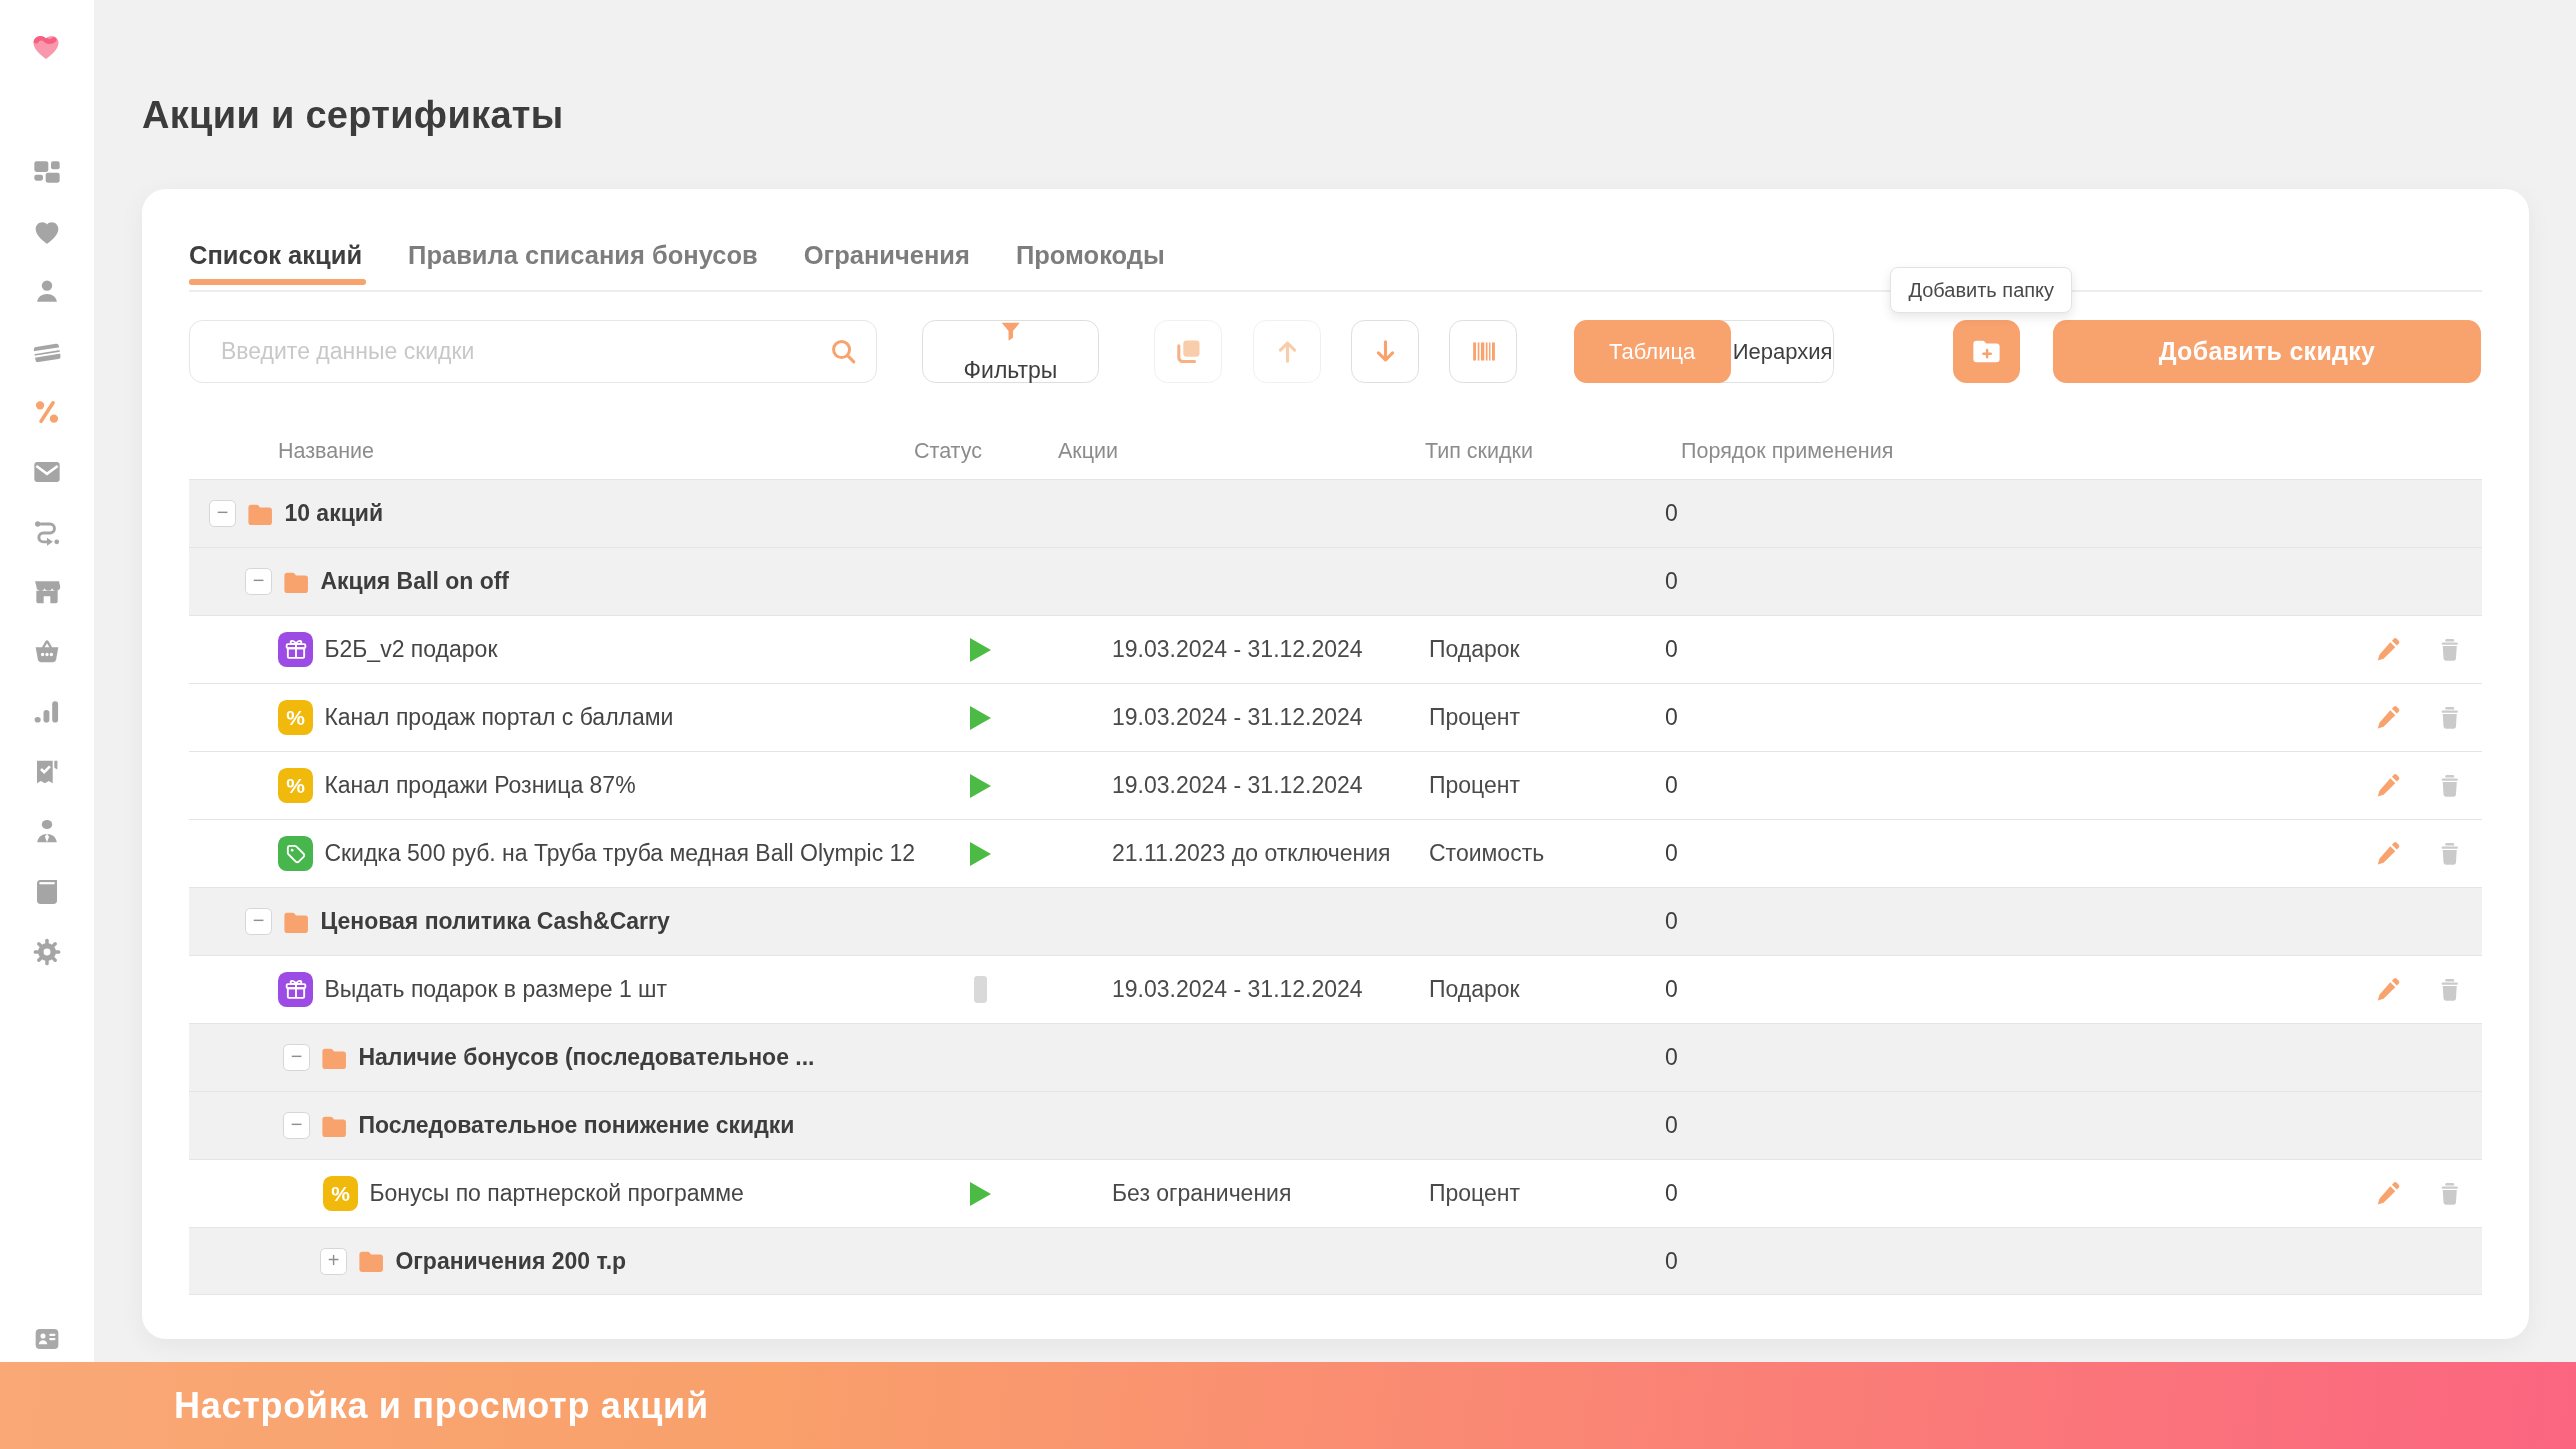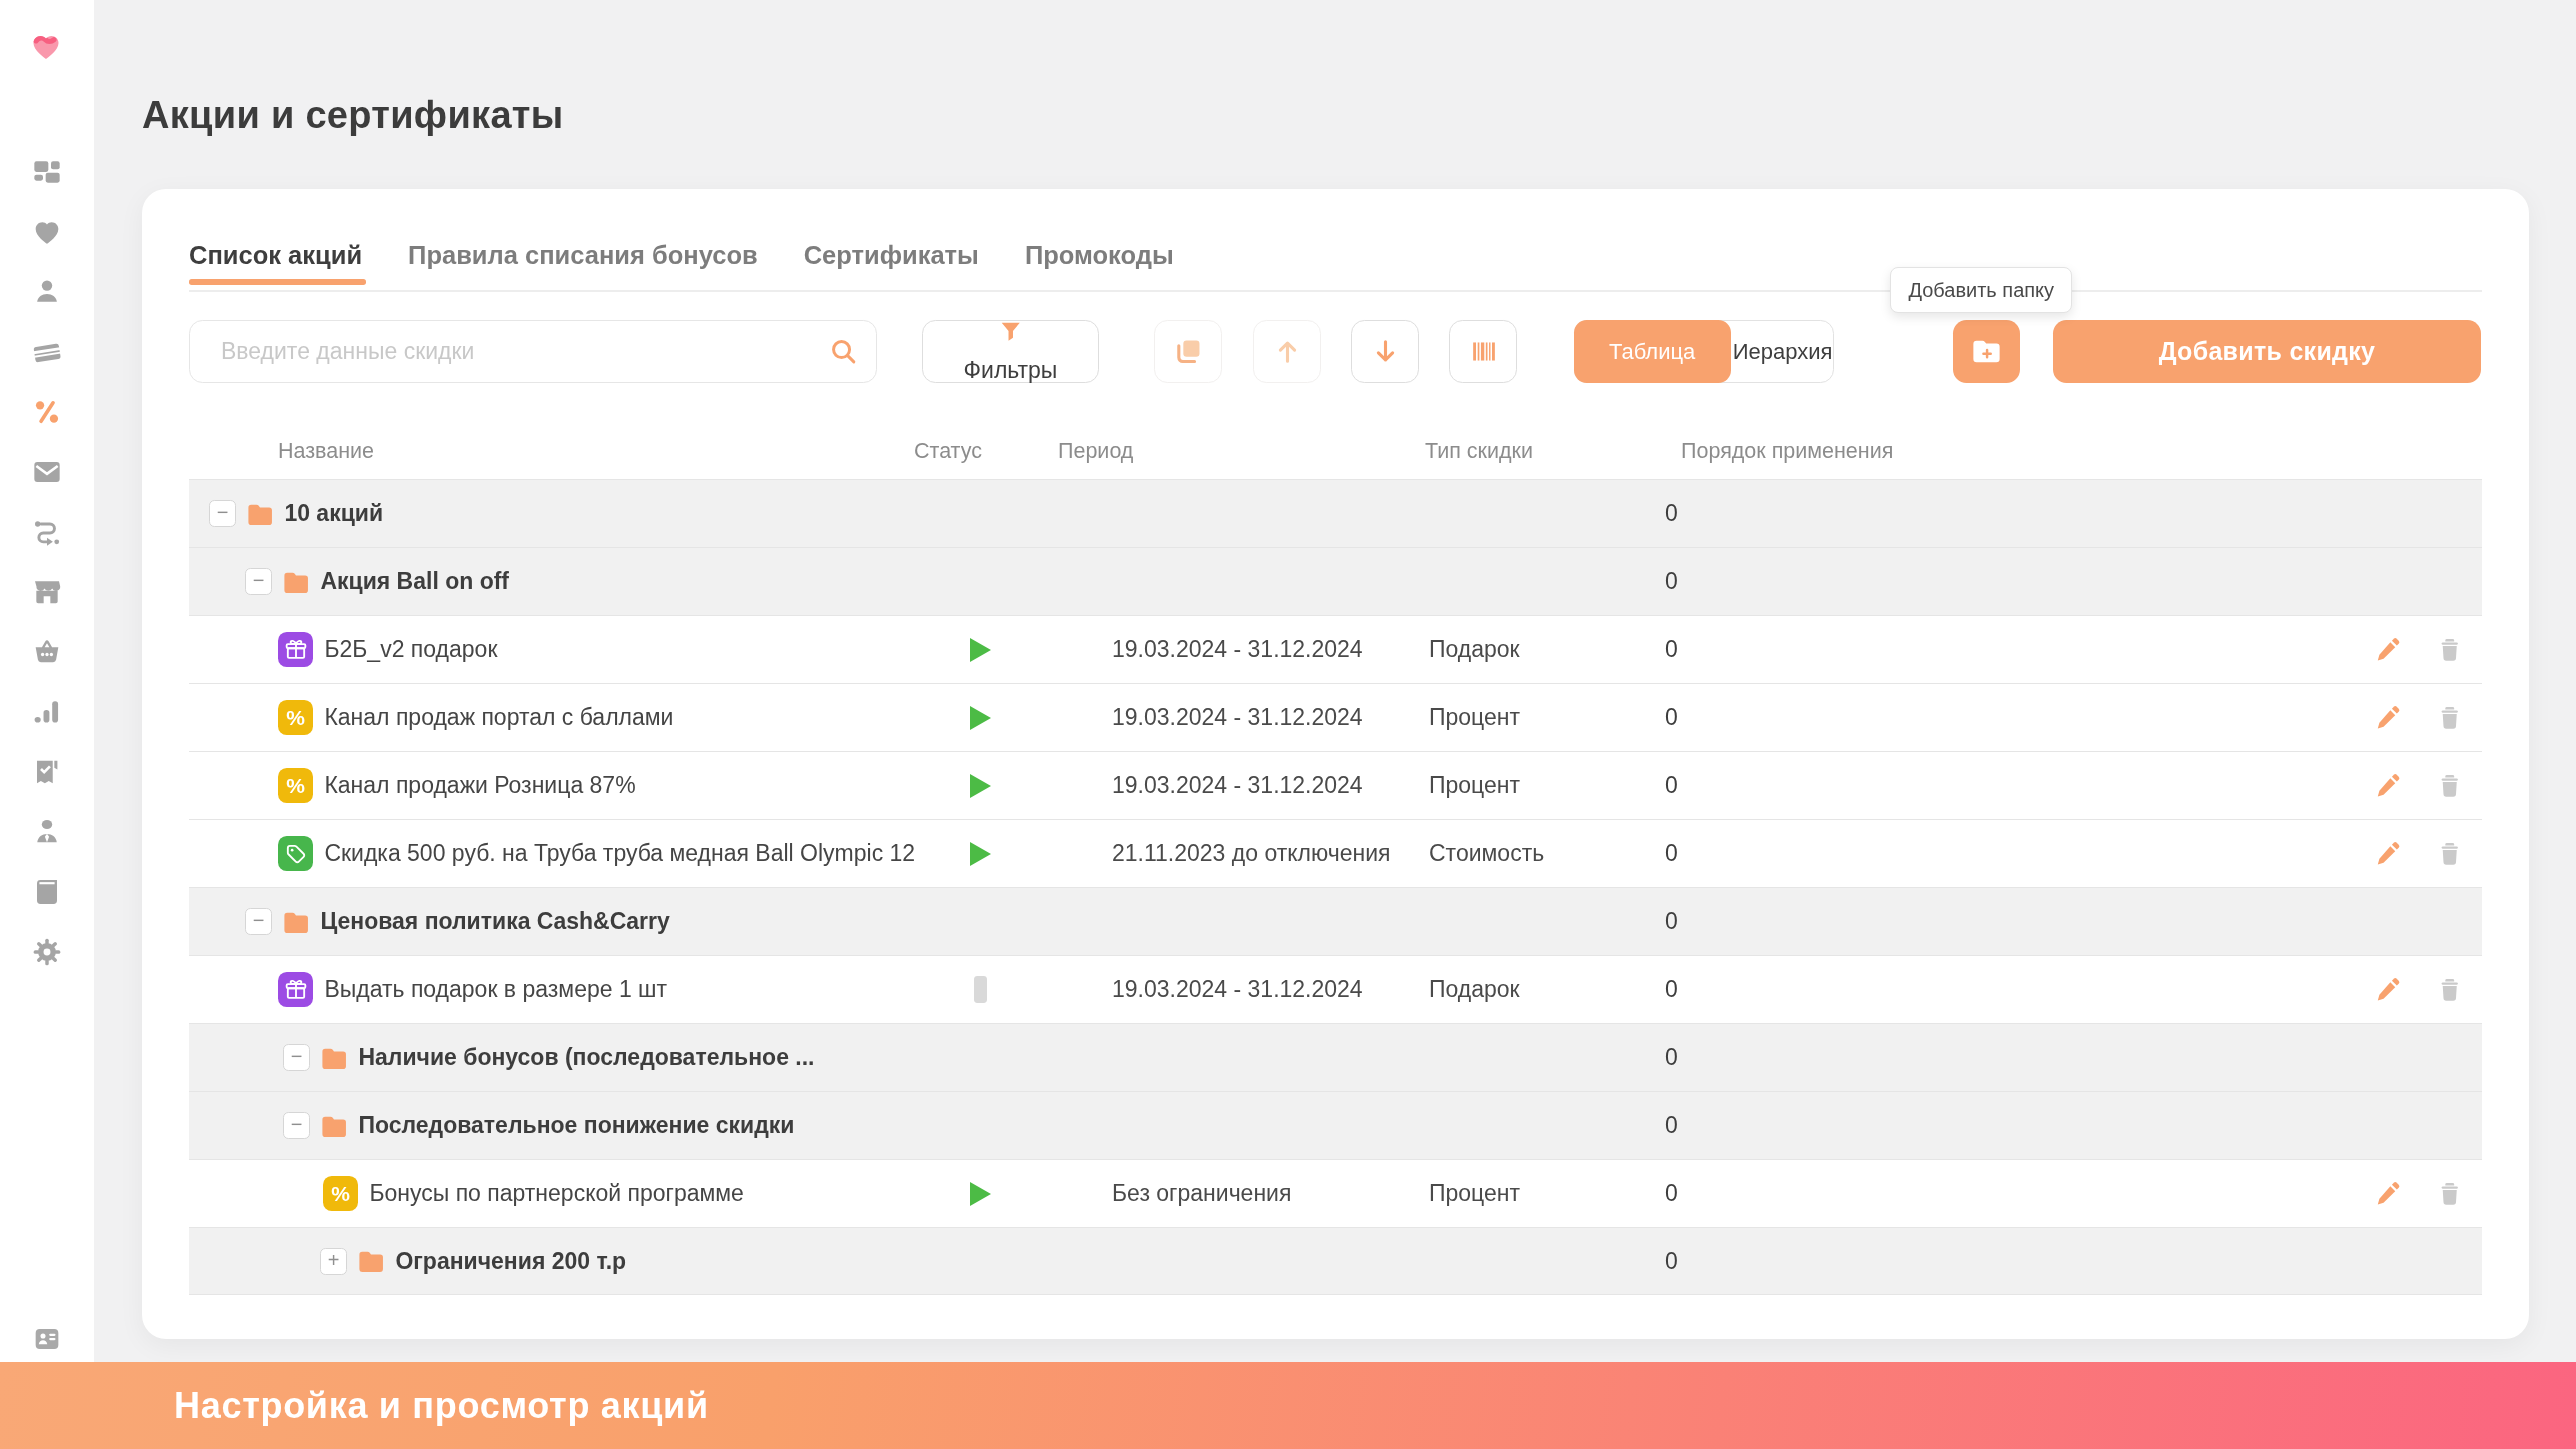--- a/index.html
+++ b/index.html
@@ -191,21 +191,21 @@
         </svg>
     </div>
   </aside>
 
   <h1 class="page-title">Акции и сертификаты</h1>
 
   <section class="card">
     <div class="tabs" id="tabs">
         <span class="tab active">Список акций</span>
         <span class="tab">Правила списания бонусов</span>
-        <span class="tab">Сертификаты</span>
+        <span class="tab">Ограничения</span>
         <span class="tab">Промокоды</span>
       </div>
 
     <div class="toolbar">
       <div class="search">
         <input placeholder="Введите данные скидки" style="">
         <span class="sicon">
           <svg viewBox="0 0 24 24" fill="none" stroke="#F8A26E" stroke-width="2.3" stroke-linecap="round">
               <circle cx="10.5" cy="10.5" r="6.2"></circle>
               <path d="M15.2 15.2l4.8 4.8"></path>
@@ -259,21 +259,21 @@
             </svg>
         </span>
       </button>
 
       <button class="btn addbtn">Добавить скидку</button>
     </div>
 
     <div class="thead" id="thead">
         <span class="th th0">Название</span>
         <span class="th th1">Статус</span>
-        <span class="th th2">Период</span>
+        <span class="th th2">Акции</span>
         <span class="th th3">Тип скидки</span>
         <span class="th th4">Порядок применения</span>
       </div>
     <div class="tbody" id="tbody">
         <div class="row folder">
           <div class="cell-name" style="padding-left: 20px;">
             <span class="expander">−</span>
             <span class="fold-ic"><svg viewBox="0 0 24 22">
                 <path d="M2.5 6A2.2 2.2 0 014.7 3.8h4.2a2.2 2.2 0 011.7.8l1 1.2h7.2A2.2 2.2 0 0121 8v9.5a2.2 2.2 0 01-2.2 2.2H4.7a2.2 2.2 0 01-2.2-2.2z" fill="#F8A26E"></path>
               </svg></span>

